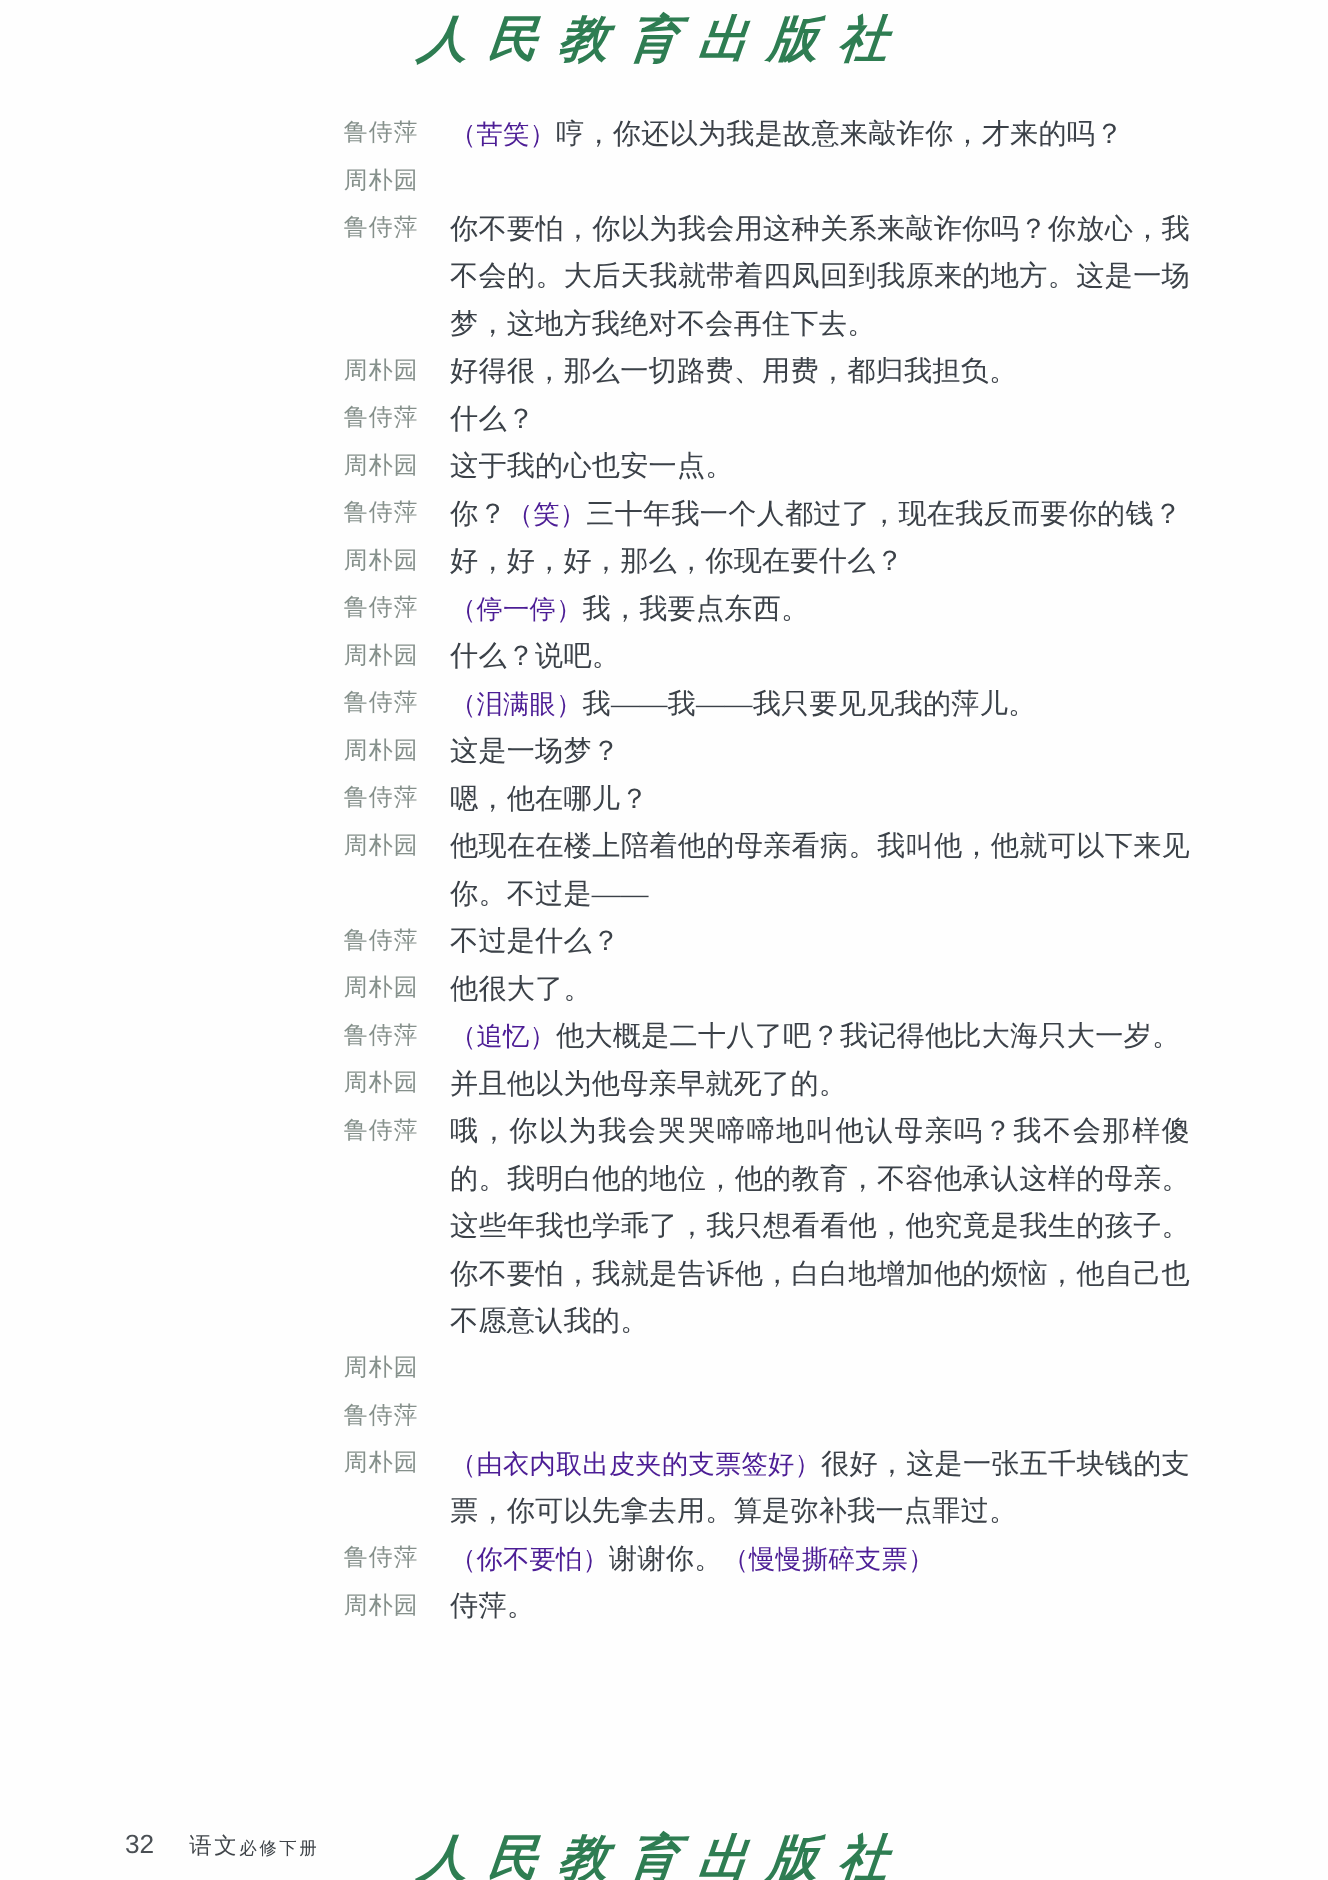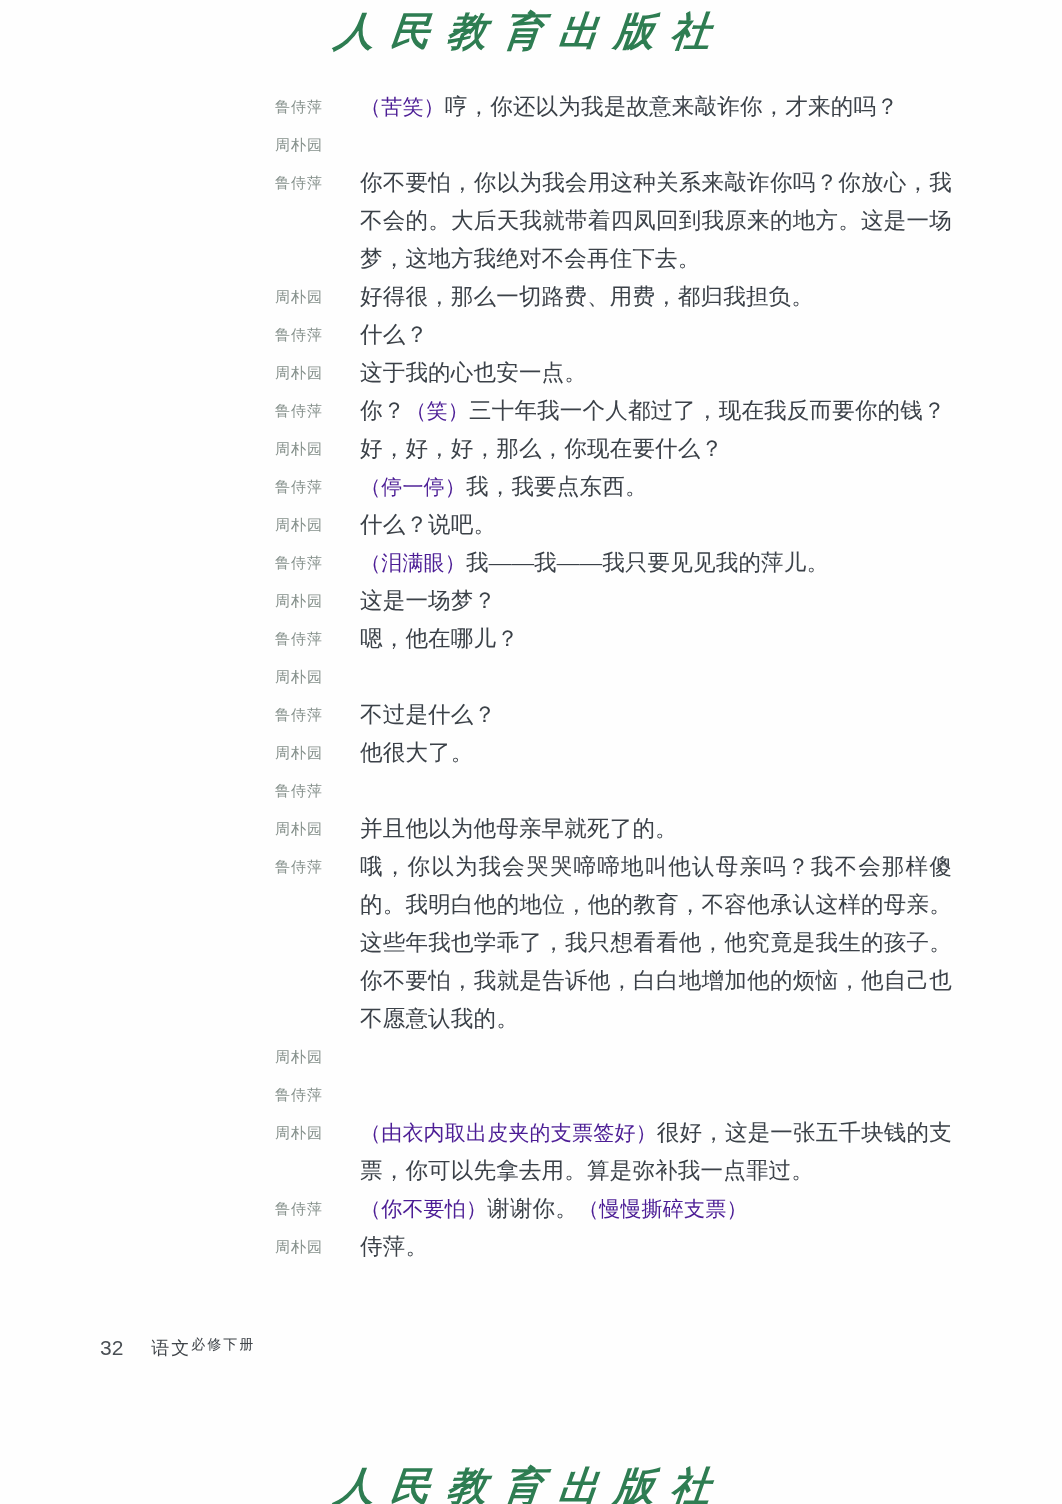--- a/index.html
+++ b/index.html
@@ -33,42 +33,42 @@
     top: 88px;
     width: 677px;
   }
   .row {
     display: flex;
     align-items: flex-start;
   }
   .speaker {
     flex: 0 0 85px;
     color: #85908b;
-    font-size: 15px;
+    font-size: 19px;
     line-height: 38px;
     letter-spacing: 1px;
   }
   .text {
     flex: 1;
     color: #3b4148;
     font-size: 22.5px;
     line-height: 38px;
     text-align: justify;
     letter-spacing: 0.2px;
   }
   .stage {
     color: #4c1d95;
     font-size: 21px;
   }
   .footer {
     position: absolute;
     left: 100px;
-    top: 1336px;
+    top: 1464px;
     display: flex;
-    align-items: flex-start;
+    align-items: flex-end;
     color: #3f4449;
   }
   .footer .page-num {
     font-size: 21px;
     color: #4a4f54;
     margin-right: 28px;
     font-family: "Liberation Sans", "DejaVu Sans", sans-serif;
   }
   .footer .subject {
     font-size: 18px;
@@ -133,31 +133,33 @@
       <div class="row">
         <span class="speaker">周朴园</span>
         <span class="text">这是一场梦？</span>
       </div>
       <div class="row">
         <span class="speaker">鲁侍萍</span>
         <span class="text">嗯，他在哪儿？</span>
       </div>
       <div class="row">
         <span class="speaker">周朴园</span>
+        <span class="text">他现在在楼上陪着他的母亲看病。我叫他，他就可以下来见你。不过是——</span>
       </div>
       <div class="row">
         <span class="speaker">鲁侍萍</span>
         <span class="text">不过是什么？</span>
       </div>
       <div class="row">
         <span class="speaker">周朴园</span>
         <span class="text">他很大了。</span>
       </div>
       <div class="row">
         <span class="speaker">鲁侍萍</span>
+        <span class="text"><span class="stage">（追忆）</span>他大概是二十八了吧？我记得他比大海只大一岁。</span>
       </div>
       <div class="row">
         <span class="speaker">周朴园</span>
         <span class="text">并且他以为他母亲早就死了的。</span>
       </div>
       <div class="row">
         <span class="speaker">鲁侍萍</span>
         <span class="text">哦，你以为我会哭哭啼啼地叫他认母亲吗？我不会那样傻的。我明白他的地位，他的教育，不容他承认这样的母亲。这些年我也学乖了，我只想看看他，他究竟是我生的孩子。你不要怕，我就是告诉他，白白地增加他的烦恼，他自己也不愿意认我的。</span>
       </div>
       <div class="row">

